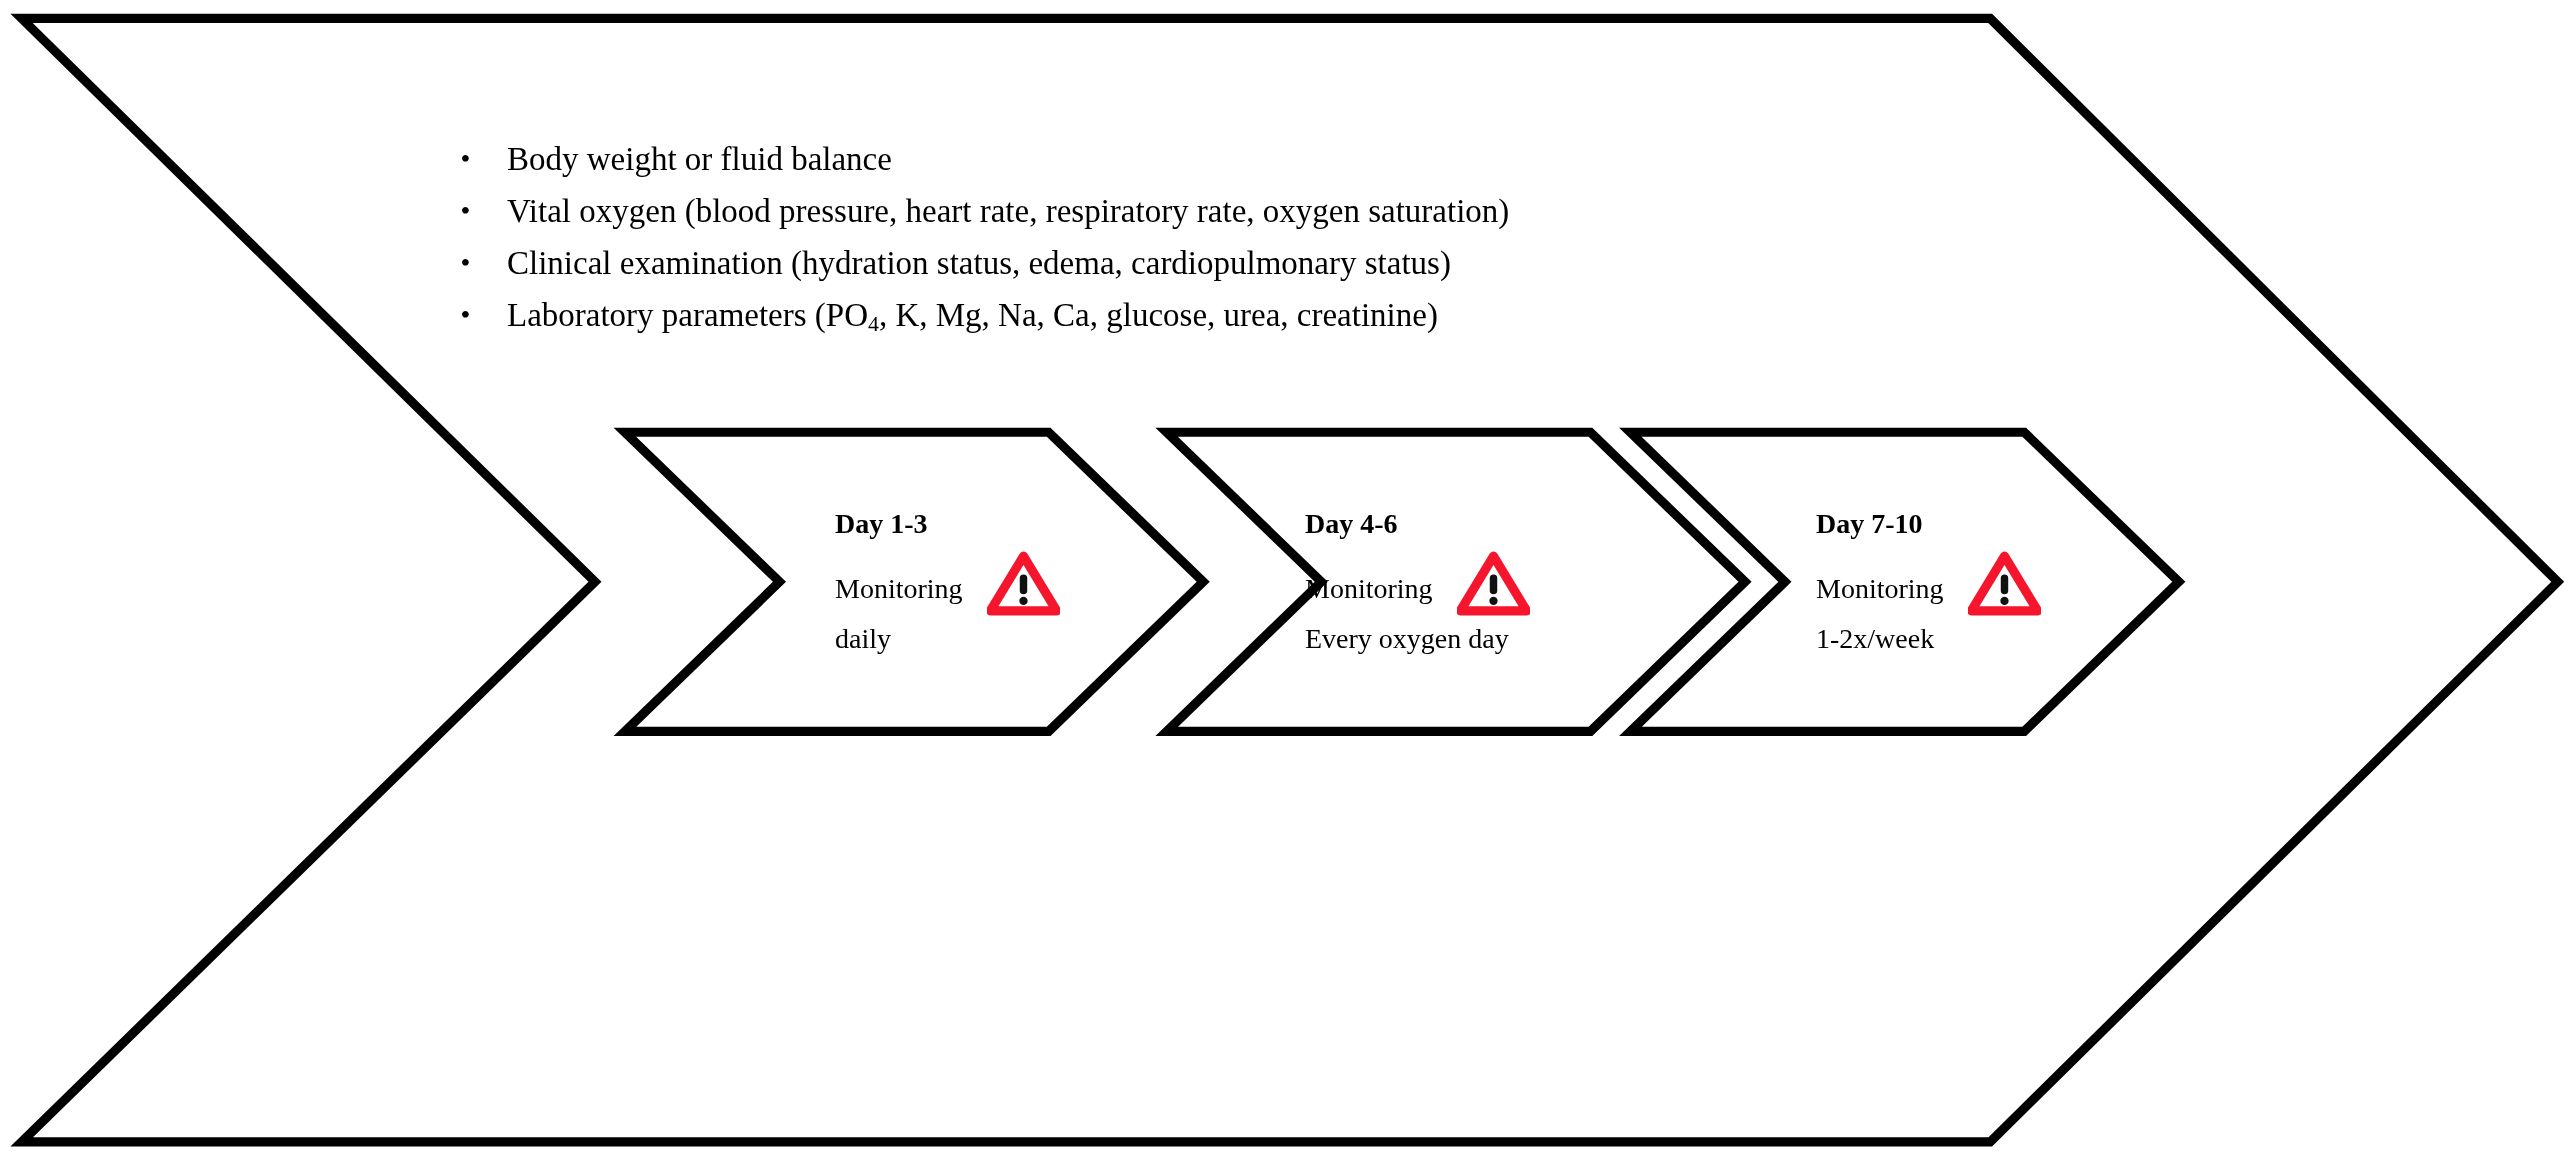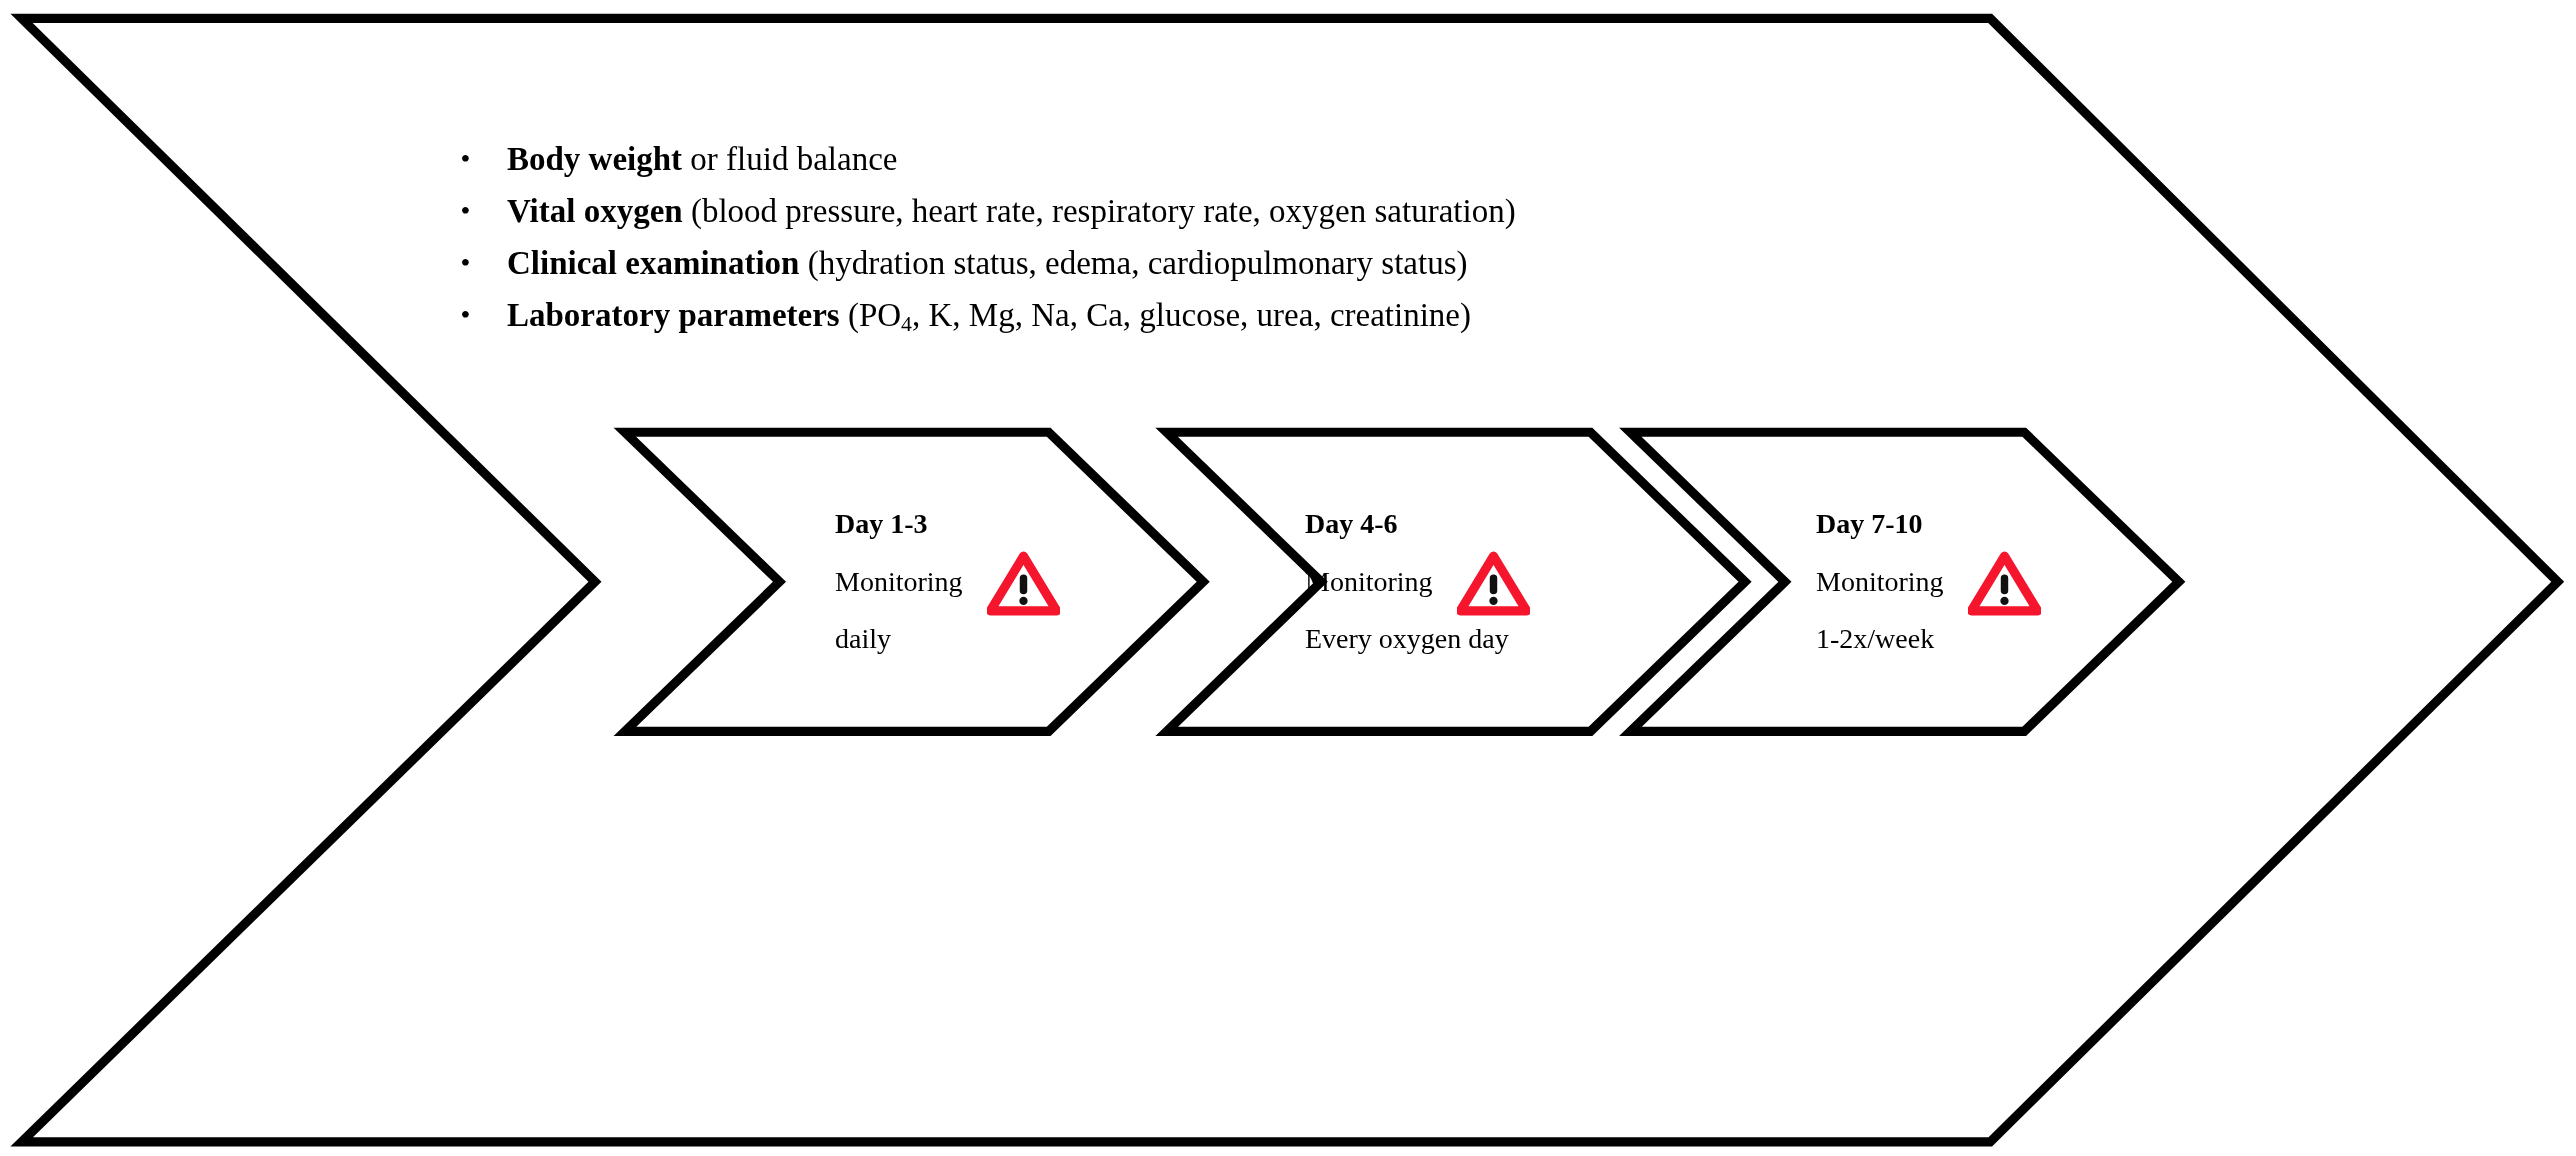--- a/index.html
+++ b/index.html
@@ -53,21 +53,21 @@
     font-size: 28px;
     line-height: 52px;
     text-align: left;
     padding-left: 11.6px;
     box-sizing: border-box;
   }
   .bullet-text {
     flex: 1 1 auto;
   }
   .bullet-text b {
-    font-weight: 700;
+    font-weight: 400;
   }
   .bullet-text sub {
     font-size: 0.66em;
     vertical-align: -0.22em;
   }
 
   
   .stage-text {
     position: absolute;
     font-size: 28px;
@@ -76,21 +76,21 @@
   }
   .stage-title {
     font-weight: 700;
     display: block;
   }
   .stage-line {
     display: block;
   }
   .stage-line-with-icon {
     display: flex;
-    align-items: center;
+    align-items: flex-end;
     gap: 24px;
   }
 
   .warn-icon {
     display: inline-block;
     width: 73px;
     height: 65px;
     flex: 0 0 73px;
     position: relative;
     top: 1.7px;

